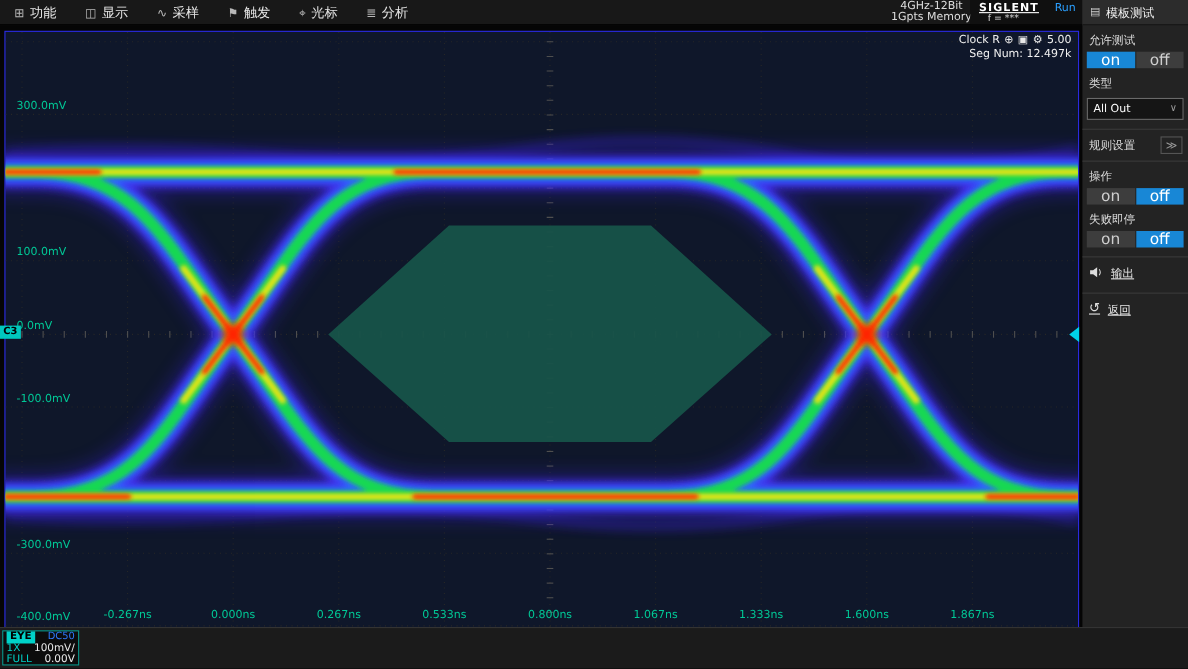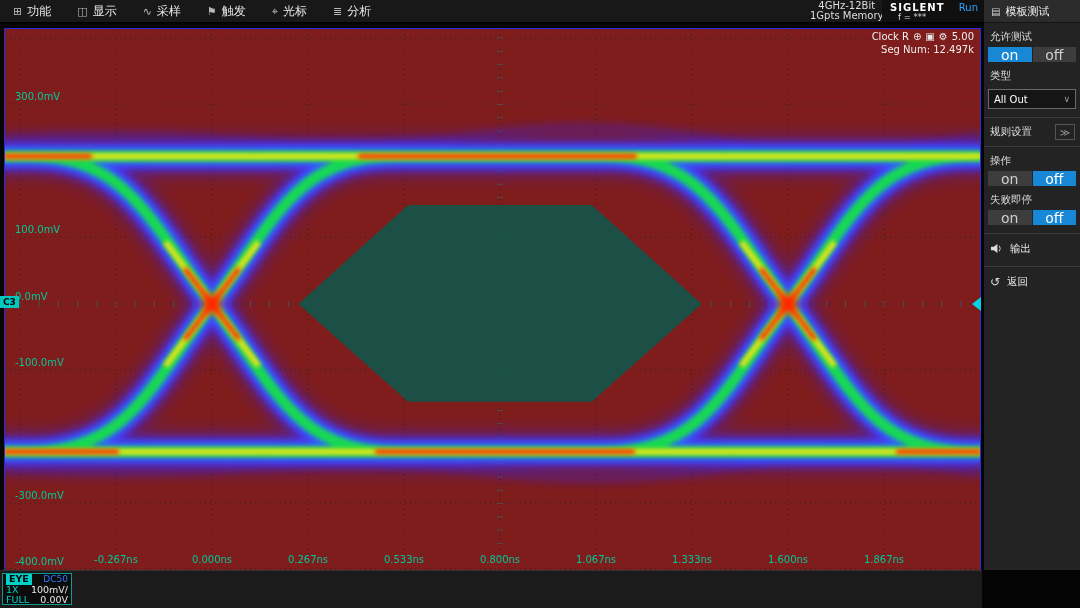--- a/index.html
+++ b/index.html
@@ -7,21 +7,21 @@
        font-family:"DejaVu Sans","Liberation Sans",sans-serif;color:#e8e8e8;}
 
   
   .menubar{position:absolute;left:0;top:0;width:984px;height:22px;background:#181818;
            display:flex;align-items:center;border-bottom:1px solid #000;}
   .menu-item{display:flex;align-items:center;gap:5px;padding:0 13px;height:22px;
              font-size:12px;color:#e6e6e6;cursor:default;}
   .menu-item .mi{font-size:11px;color:#b8b8b8;}
   .bw-info{position:absolute;left:810px;top:1px;font-size:10px;line-height:10px;color:#ddd;text-align:center;}
   .brandbox{position:absolute;left:882px;top:0;width:102px;height:22px;background:#101010;}
-  .brand{position:absolute;left:8px;top:2px;font-size:10px;font-weight:bold;letter-spacing:1px;color:#fff;}
+  .brand{position:absolute;left:8px;top:2px;font-size:10px;font-weight:bold;letter-spacing:1px;color:#fff;text-decoration:underline;}
   .freq{position:absolute;left:16px;top:12px;font-size:8.5px;color:#ddd;}
   .run{position:absolute;right:6px;top:2px;font-size:10px;color:#2ba0ff;}
 
   
   .panel{position:absolute;left:984px;top:0;width:96px;height:570px;background:#232323;box-sizing:border-box;}
   .panel-hd{height:22px;display:flex;align-items:center;gap:5px;padding-left:7px;background:#2c2c2c;
             border-bottom:1px solid #141414;font-size:11px;color:#f0f0f0;}
   .panel-hd .pi{font-size:10px;color:#cfcfcf;}
   .plabel{font-size:10.5px;color:#dcdcdc;padding:7px 6px 3px 6px;}
   .toggle{display:flex;gap:1px;margin:0 4px;height:15px;}
@@ -30,41 +30,41 @@
   .tg.sel{background:#1887d6;color:#fff;}
   .dropdown{margin:3px 4px 0 4px;height:18px;border:1px solid #6a6a6a;background:#151515;
             display:flex;align-items:center;justify-content:space-between;padding:0 5px;
             font-size:10px;color:#fff;cursor:pointer;}
   .dropdown .dd{color:#9a9a9a;font-size:9px;}
   .pdivider{border-top:1px solid #3a3a3a;margin:8px 0 0 0;}
   .rulerow{display:flex;align-items:center;justify-content:space-between;padding:6px 5px 6px 6px;}
   .rulerow .rl{font-size:10.5px;color:#dcdcdc;}
   .rulebtn{width:18px;height:14px;border:1px solid #555;display:flex;align-items:center;
            justify-content:center;font-size:10px;color:#999;cursor:pointer;}
-  .prow{display:flex;align-items:center;gap:7px;padding:8px 6px;font-size:10.5px;color:#e6e6e6;cursor:pointer;}
+  .prow{display:flex;align-items:flex-start;gap:7px;padding:8px 6px;font-size:10.5px;color:#e6e6e6;cursor:pointer;text-decoration:underline;}
   .prow .picon{font-size:12px;color:#ddd;line-height:10px;}
 
   
-  .scope{position:absolute;left:4px;top:28px;width:975px;height:541px;background:#7f1d1d;
+  .scope{position:absolute;left:4px;top:28px;width:975px;height:541px;background:#0f172a;
          border:1px solid #2a2ae0;box-sizing:content-box;}
   .scope svg{position:absolute;left:0;top:0;}
   .ylab{position:absolute;left:10px;font-size:10px;color:#00c896;}
   .xlab{position:absolute;top:525px;font-size:10px;color:#00c896;transform:translateX(-50%);}
   .ovl-row{position:absolute;top:2px;right:6px;display:flex;align-items:center;gap:4px;
            font-size:10px;color:#f0f0f0;}
   .ovl-ic{font-size:10px;color:#e8e8e8;cursor:pointer;}
   .seg{position:absolute;top:15px;right:6px;font-size:10px;color:#f0f0f0;}
   .trig-arrow{position:absolute;right:-1px;top:268px;width:0;height:0;
               border-top:7px solid transparent;border-bottom:7px solid transparent;
               border-right:9px solid #00d2e8;cursor:pointer;}
   .c3badge{position:absolute;left:0;top:296px;background:#00c8bE;background:#00c8be;color:#000;
            font-size:9px;font-weight:bold;padding:1px 3px;z-index:6;cursor:pointer;}
 
   
-  .statusbar{position:absolute;left:0;top:570px;width:982px;height:38px;background:#1b1b1b;
+  .statusbar{position:absolute;left:0;top:570px;width:1080px;height:38px;background:#1b1b1b;
              border-top:1px solid #333;}
   .chbox{position:absolute;left:2px;top:2px;width:70px;height:32px;border:1px solid #0a9a8e;
          background:#0c0c0c;box-sizing:border-box;font-size:9.5px;cursor:pointer;}
   .chrow{display:flex;justify-content:space-between;align-items:center;padding:0 3px;line-height:10.5px;}
   .chname{background:#00d2c8;color:#000;font-weight:bold;font-size:9.5px;padding:0 3px;}
   .chdc{color:#2f7bff;font-size:9px;}
   .cyan{color:#00d2c8;}
 </style>
 </head>
 <body>

